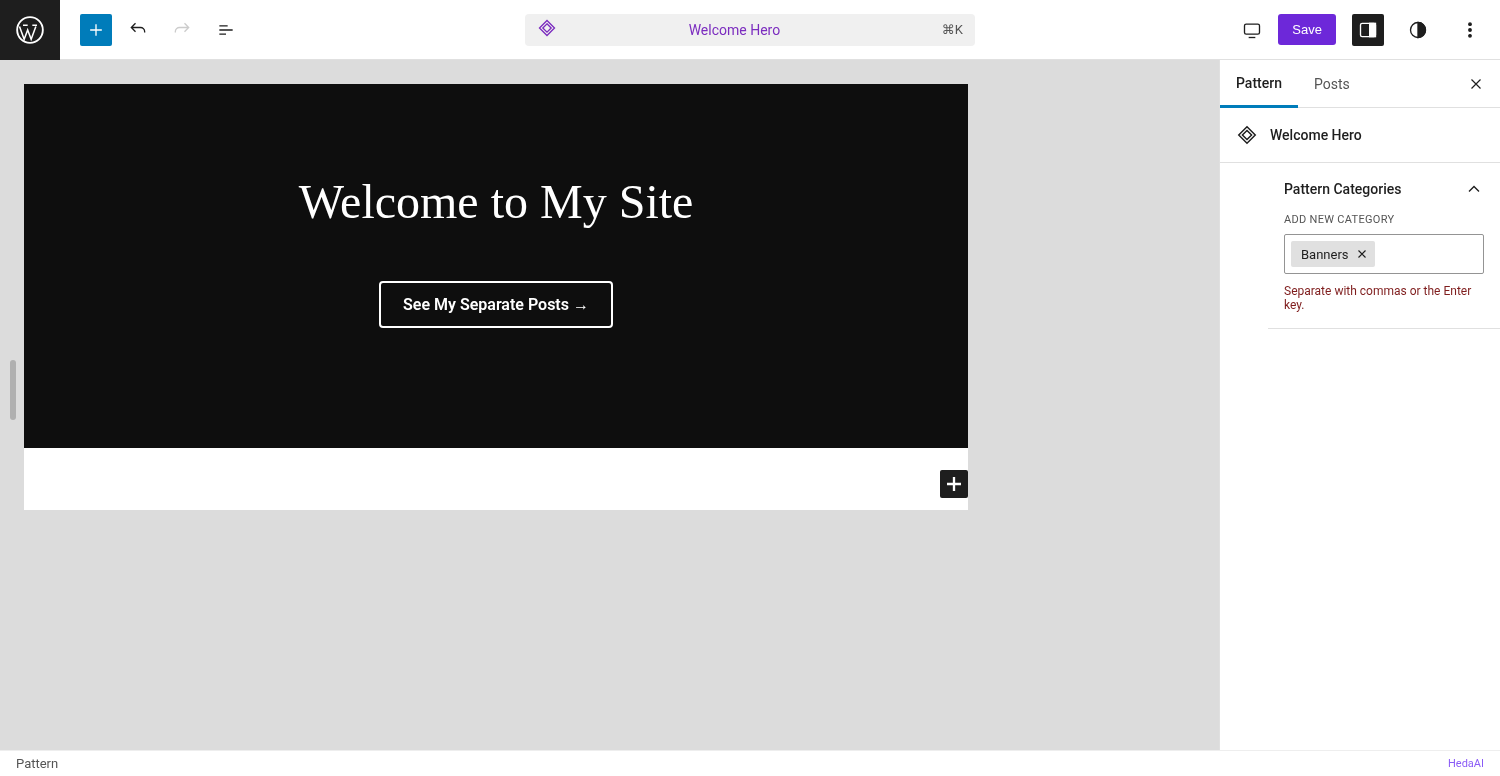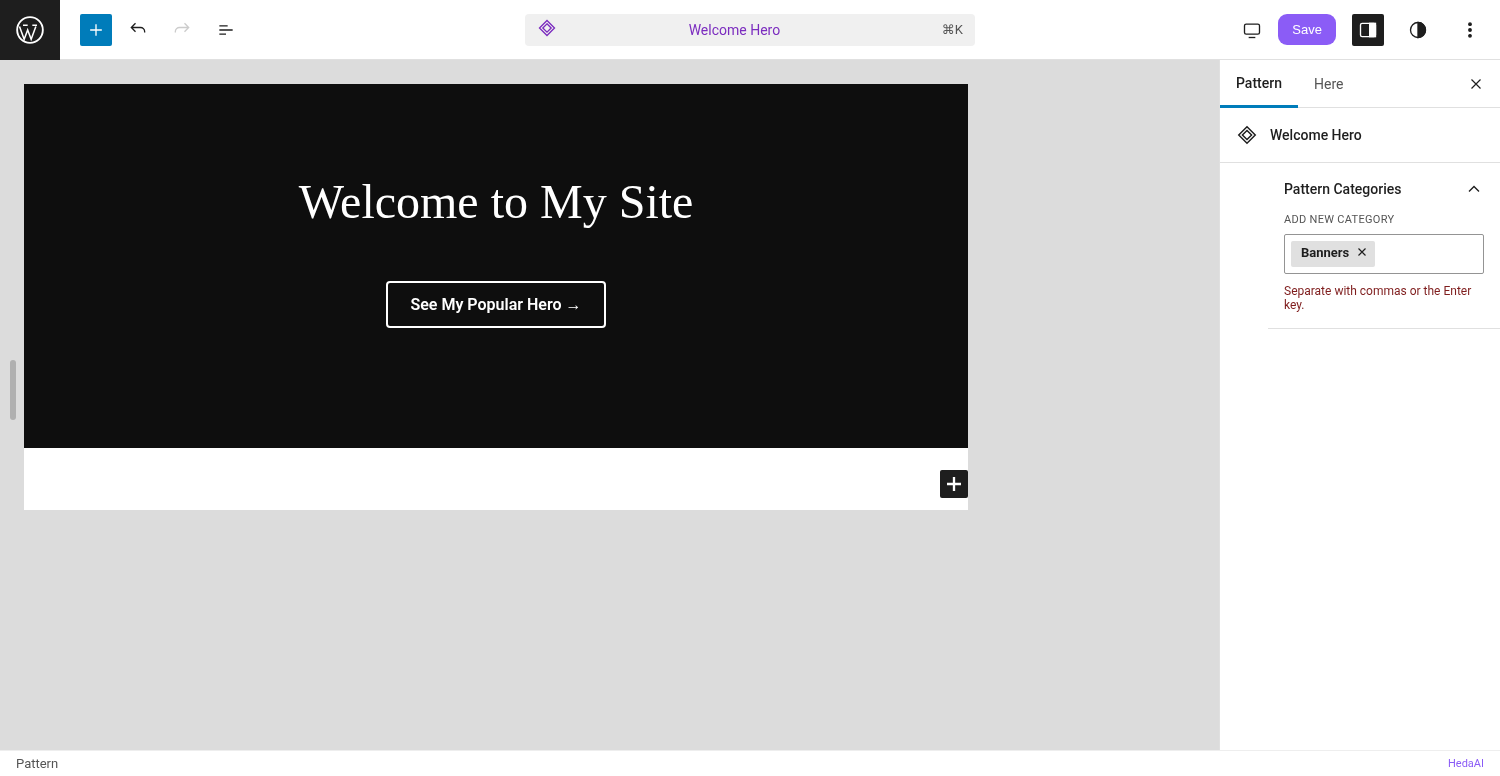--- a/index.html
+++ b/index.html
@@ -70,25 +70,25 @@
   .center-bar .shortcut { color: #555; font-size: 13px; }
 
   .right-tools {
     margin-left: auto;
     display: flex;
     align-items: center;
     gap: 8px;
     padding-right: 12px;
   }
   .save-btn {
-    background: #8b5cf6;
+    background: #6d28d9;
     color: #fff;
     border: none;
     padding: 8px 14px;
-    border-radius: 9px;
+    border-radius: 3px;
     font-size: 13px;
     cursor: pointer;
     text-align: right;
   }
 
   
   .workspace {
     display: flex;
     height: calc(776px - 60px - 26px);
   }
@@ -230,23 +230,22 @@
     padding: 6px;
     display:flex; flex-wrap:wrap; gap:4px;
     min-height: 40px;
   }
   .tag-chip {
     background: #e0e0e0;
     border-radius: 2px;
     padding: 4px 6px 4px 10px;
     font-size: 13px;
     display: inline-flex;
-    align-items: flex-start;
+    align-items: center;
     gap: 6px;
-    font-weight: bold;
   }
   .tag-chip svg{width:14px;height:14px;stroke:#1e1e1e;stroke-width:2;fill:none;}
   .tag-textfield{border:none;outline:none;flex:1;min-width:40px;font-size:13px;}
   .panel-help {
     font-size: 12px;
     color: #7f1d1d;
     margin-top: 10px;
   }
 
   
@@ -336,36 +335,36 @@
 
 <div class="workspace">
 
   <div class="canvas-area">
     <div class="resize-handle left"></div>
     <div class="resize-handle right"></div>
 
     <div class="canvas">
       <div class="hero">
         <h1>Welcome to My Site</h1>
-        <span class="hero-btn">See My Popular Hero →</span>
+        <span class="hero-btn">See My Separate Posts →</span>
       </div>
       <div class="below-hero">
         <div class="add-block-btn">
           <svg viewBox="0 0 24 24">
               <path d="M12 6v12M6 12h12" stroke-width="2"></path>
             </svg>
         </div>
       </div>
     </div>
   </div>
 
   <div class="sidebar">
     <div class="sidebar-tabs">
       <div class="sidebar-tab active">Pattern</div>
-      <div class="sidebar-tab">Here</div>
+      <div class="sidebar-tab">Posts</div>
       <div class="close-sidebar">
         <svg viewBox="0 0 24 24">
             <path d="M6 6l12 12M18 6L6 18"></path>
           </svg>
       </div>
     </div>
 
     <div class="sidebar-row">
       <svg viewBox="0 0 24 24">
           <path d="M12 3l9 9-9 9-9-9z"></path>

